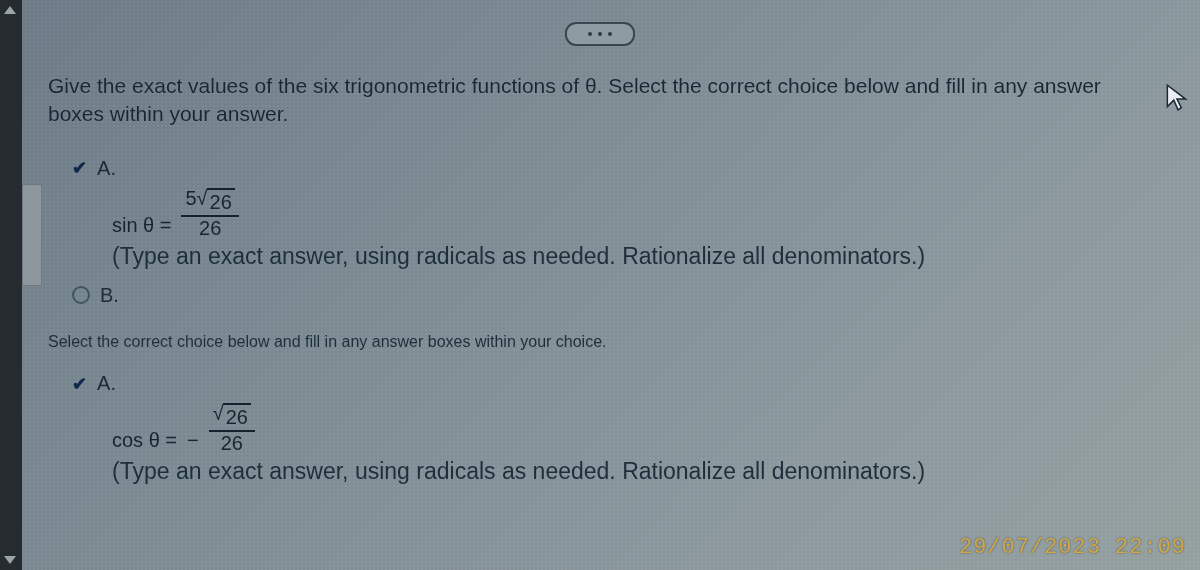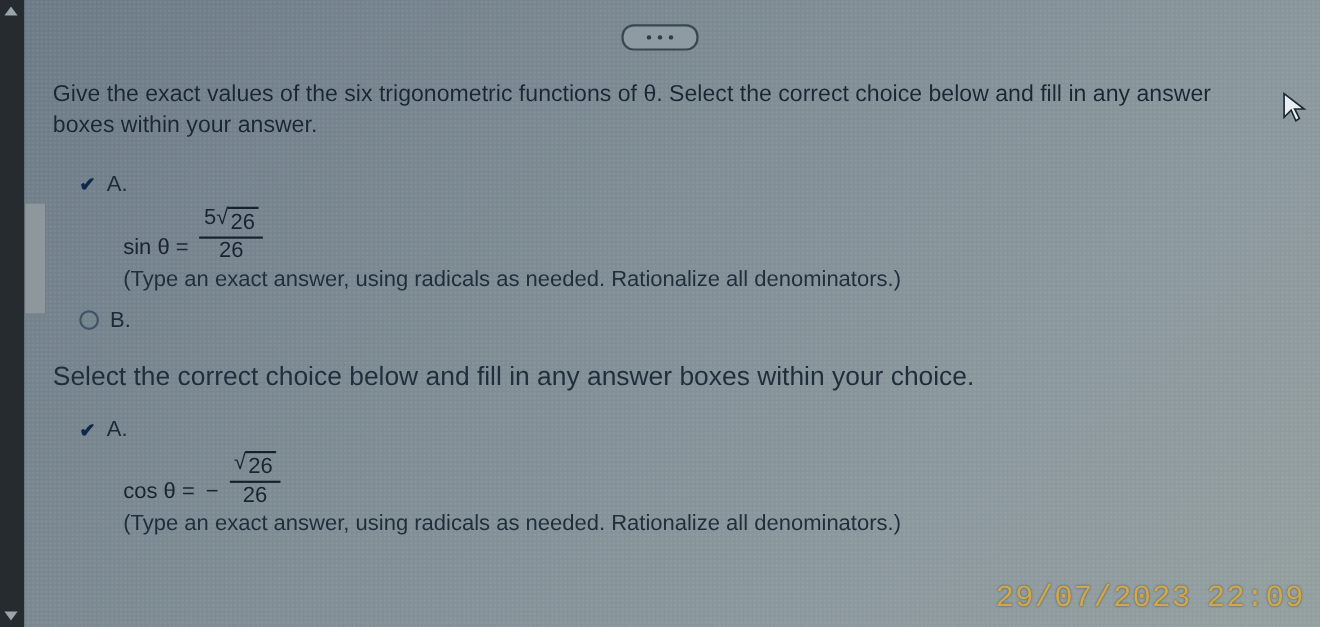--- a/index.html
+++ b/index.html
@@ -42,25 +42,25 @@
   .open-circle{width:14px;height:14px;border:2px solid #405462;border-radius:50%;display:inline-block;}
   .equation{display:flex;align-items:flex-end;gap:10px;margin:2px 0 2px 40px;font-size:20px;}
   .lhs{white-space:nowrap;}
   .frac{display:inline-flex;flex-direction:column;align-items:center;line-height:1.05;}
   .frac .num{padding:0 4px 1px;}
   .frac .bar{width:100%;height:2px;background:#15222d;}
   .frac .den{padding:1px 4px 0;}
   .radical{display:inline-flex;align-items:flex-start;}
   .radical .sign{font-size:20px;line-height:1;margin-right:-1px;}
   .radical .arg{border-top:2px solid #15222d;padding:0 3px;line-height:1.2;}
-  .hint{margin-left:40px;font-size:20px;color:#1e2e3b;}
-  .second-prompt{margin:22px 0 18px 0;font-size:24px;color:#1e2e3b;}
+  .hint{margin-left:40px;font-size:23px;color:#1e2e3b;}
+  .second-prompt{margin:22px 0 18px 0;font-size:16px;color:#1e2e3b;}
   .timestamp{
     position:absolute;right:14px;bottom:10px;z-index:30;
-    font-family:"Courier New",monospace;font-size:28px;letter-spacing:1px;
+    font-family:"Courier New",monospace;font-size:22px;letter-spacing:1px;
     color:#d0a84a;text-shadow:0 0 2px rgba(0,0,0,.5);
   }
   .timestamp .date{margin-right:14px;}
 </style>
 </head>
 <body>
 
 <div class="edge-bar">
   <div class="tri up"></div>
   <div class="tri dn"></div>

